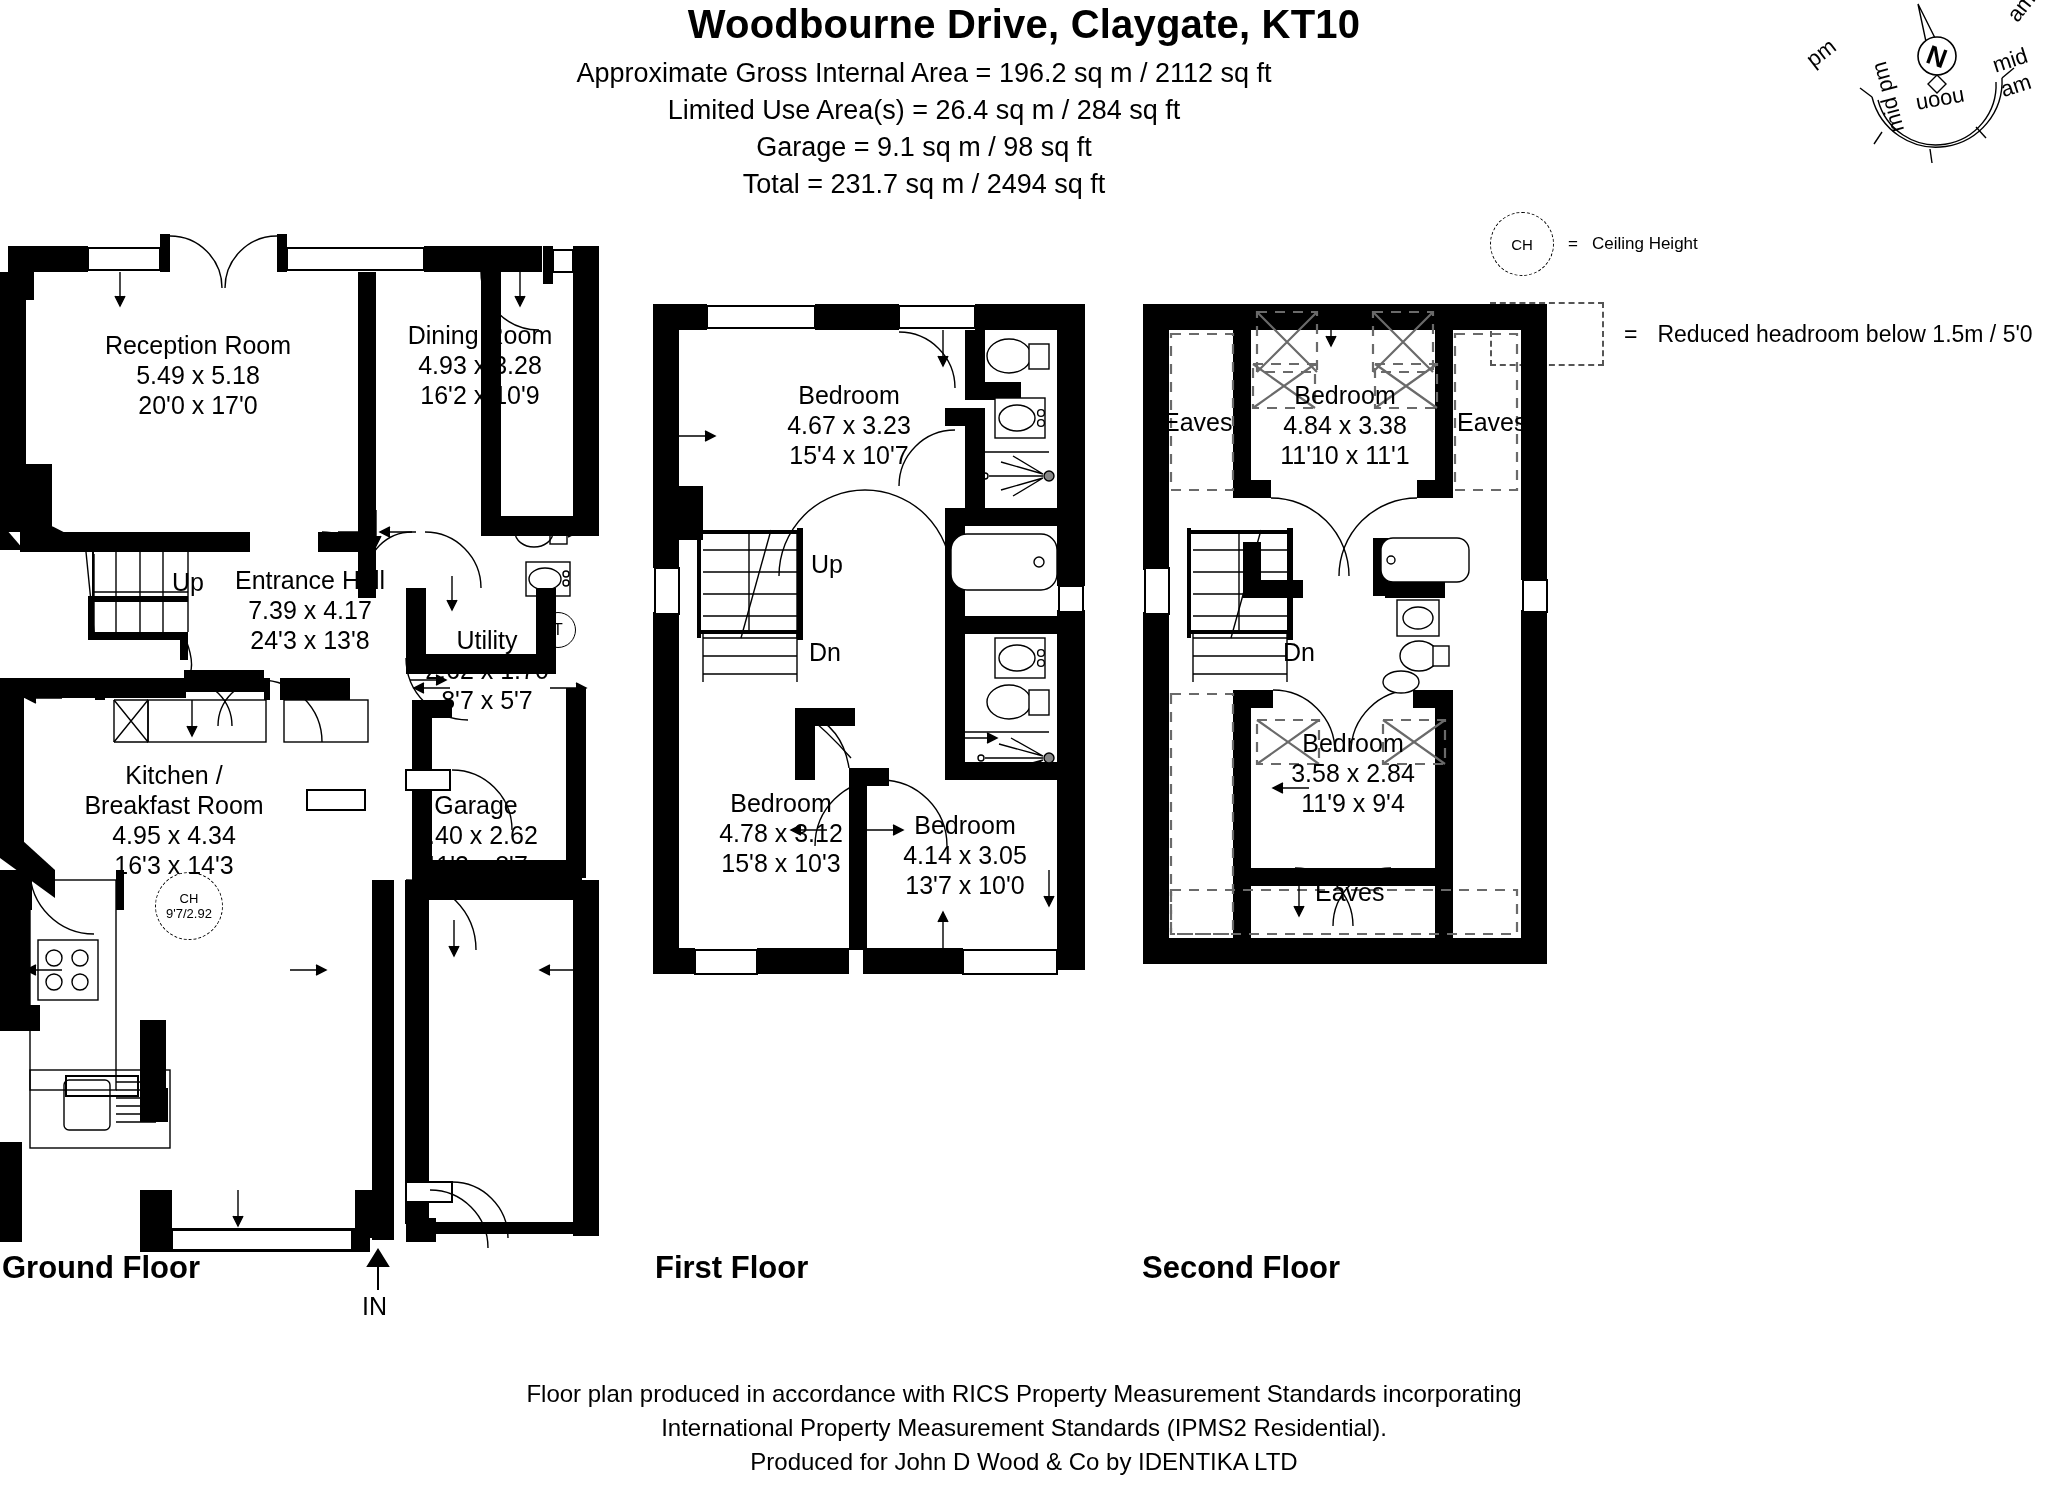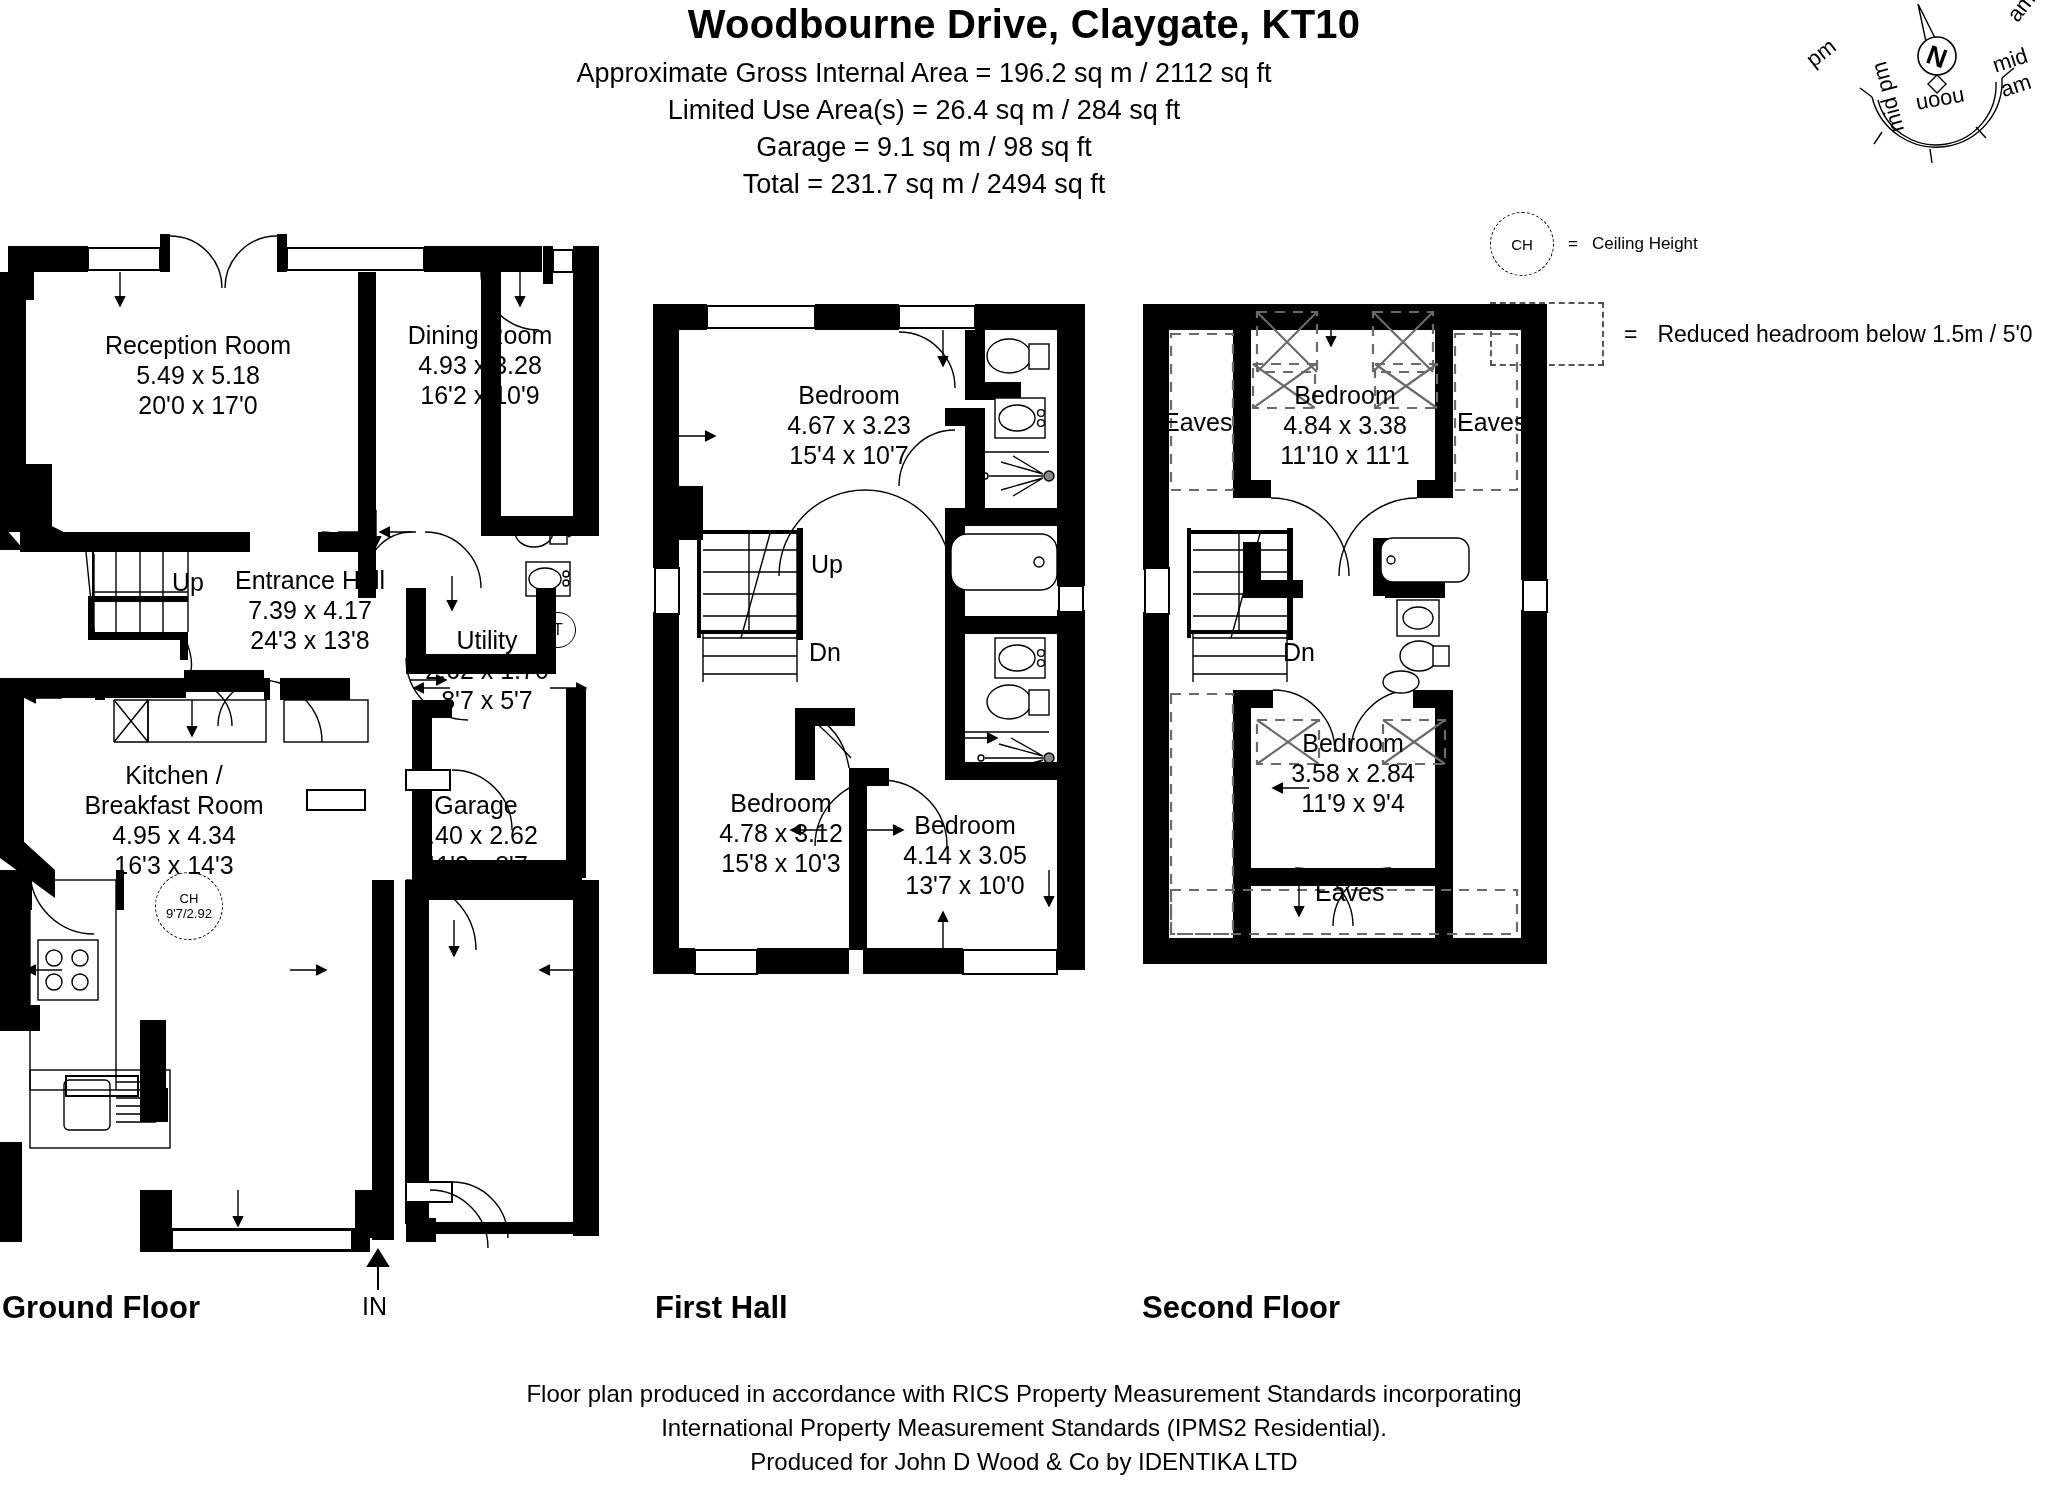--- a/index.html
+++ b/index.html
@@ -10,21 +10,21 @@
   
   #title{left:0;top:2px;width:2048px;font-size:40px;font-weight:bold;letter-spacing:.2px;}
   .subline{left:0;width:1848px;font-size:27px;}
   .ch-circle{width:62px;height:62px;border:1.6px dashed #000;border-radius:50%;
              display:flex;align-items:center;justify-content:center;font-size:15px;}
   .legend-eq{font-size:17px;}
   .rh-box{width:110px;height:60px;border:2.2px dashed #555;}
   .legend-rh{font-size:23px;}
 
   
-  .floor-caption{font-size:31px;font-weight:bold;margin-top:40px;}
+  .floor-caption{font-size:31px;font-weight:bold;}
 
   
   .footline{left:0;width:2048px;font-size:24px;}
   .room-label{font-size:25px;line-height:30px;white-space:nowrap;}
   .room-label .nm{display:block;}
   .small-label{font-size:25px;}
   .tiny{font-size:13px;line-height:15px;}
   svg{display:block;overflow:visible;}
   .stroke-thin{fill:none;stroke:#000;stroke-width:1.4;}
   .fillw{fill:#fff;stroke:#000;stroke-width:1.6;}
@@ -417,21 +417,21 @@
   <div class="abs room-label ctr" style="left:220px;top:520px;width:200px;">
     <span class="nm">Bedroom</span>
     <span class="nm">4.14 x 3.05</span>
     <span class="nm">13'7 x 10'0</span>
   </div>
 
   <div class="abs small-label" style="left:166px;top:260px;">Up</div>
   <div class="abs small-label" style="left:164px;top:348px;">Dn</div>
 </div>
 
-<div class="abs floor-caption" style="left:655px;top:1250px;">First Hall</div>
+<div class="abs floor-caption" style="left:655px;top:1250px;">First Floor</div>
 
 <div class="abs" style="left:1135px;top:290px;width:420px;height:700px;">
   <svg width="420" height="700" viewBox="0 0 420 700">
     <g fill="#000">
 
       <rect x="8" y="14" width="404" height="26"></rect>
       <rect x="8" y="40" width="26" height="240"></rect>
       <rect x="8" y="322" width="26" height="352"></rect>
       <rect x="10" y="278" width="24" height="46" fill="#fff" stroke="#000" stroke-width="2"></rect>
       <rect x="386" y="40" width="26" height="250"></rect>

